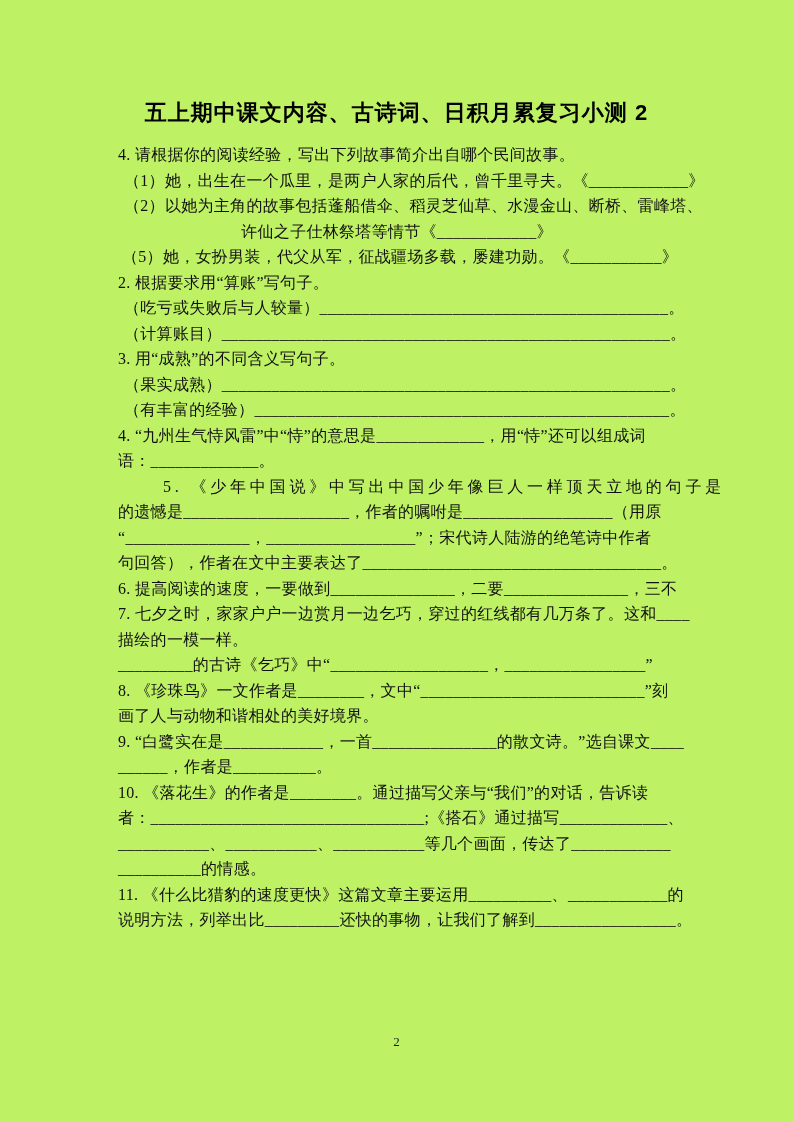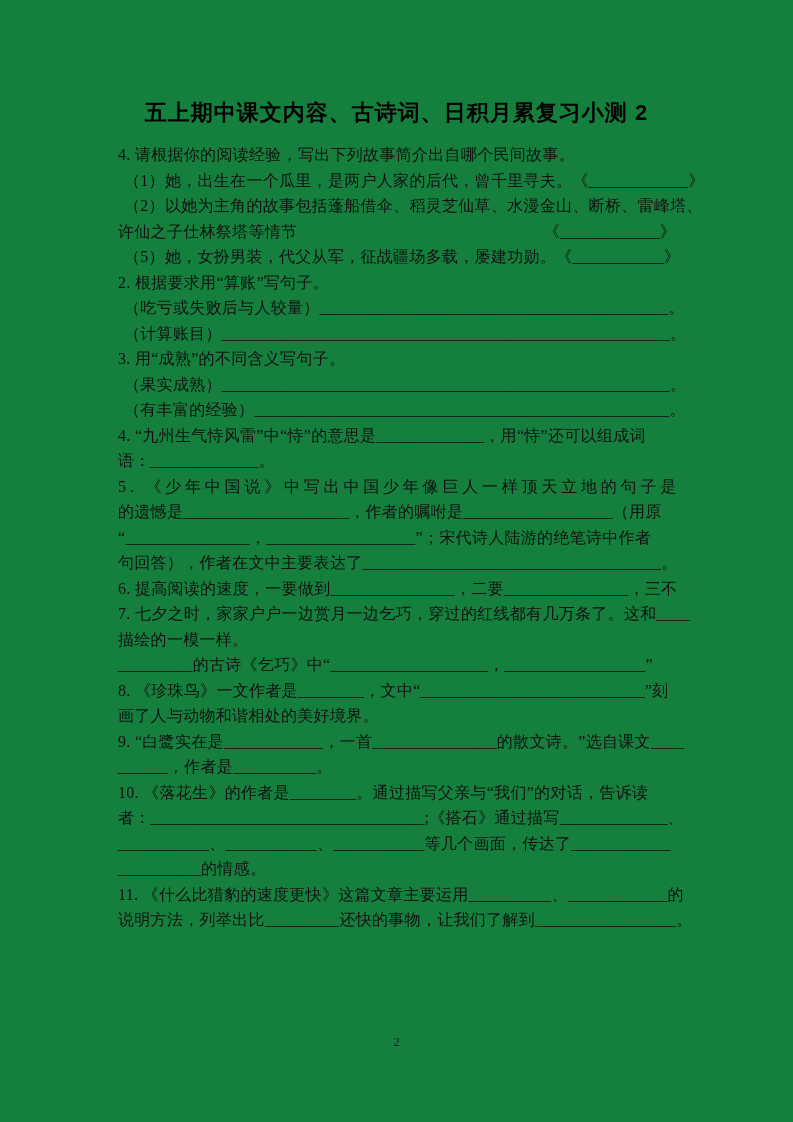--- a/index.html
+++ b/index.html
@@ -1,21 +1,21 @@
 <!DOCTYPE html>
 <html><head>
 <meta charset="utf-8">
 <style>
   html, body { margin: 0; padding: 0; background: #e8e8e8; }
   .page {
     position: relative;
     width: 793px;
     height: 1122px;
     margin: 0 auto;
-    background: #15803d;
+    background: #bef264;
     color: #111111;
     font-family: "Liberation Serif", "DejaVu Serif", serif;
     font-size: 16px;
     overflow: hidden;
   }
   .doc-title {
     position: absolute;
     top: 98px;
     left: 0;
     width: 100%;
@@ -34,24 +34,24 @@
     width: 558px;
   }
   .line {
     line-height: 25.5px;
     height: 25.5px;
     white-space: nowrap;
     letter-spacing: 0.3px;
   }
   .line.flex {
     display: flex;
-    justify-content: space-between;
+    justify-content: center;
   }
   .line.indent { padding-left: 6px; font-family: Liberation Serif, serif; }
-  .line.stretch { letter-spacing: 3.8px; }
+  .line.stretch { letter-spacing: 3.8px; margin-left: 45px; }
   .page-footer {
     position: absolute;
     top: 1034px;
     left: 0;
     width: 100%;
     text-align: center;
     font-size: 13px;
     color: #222222;
   }
 </style>

